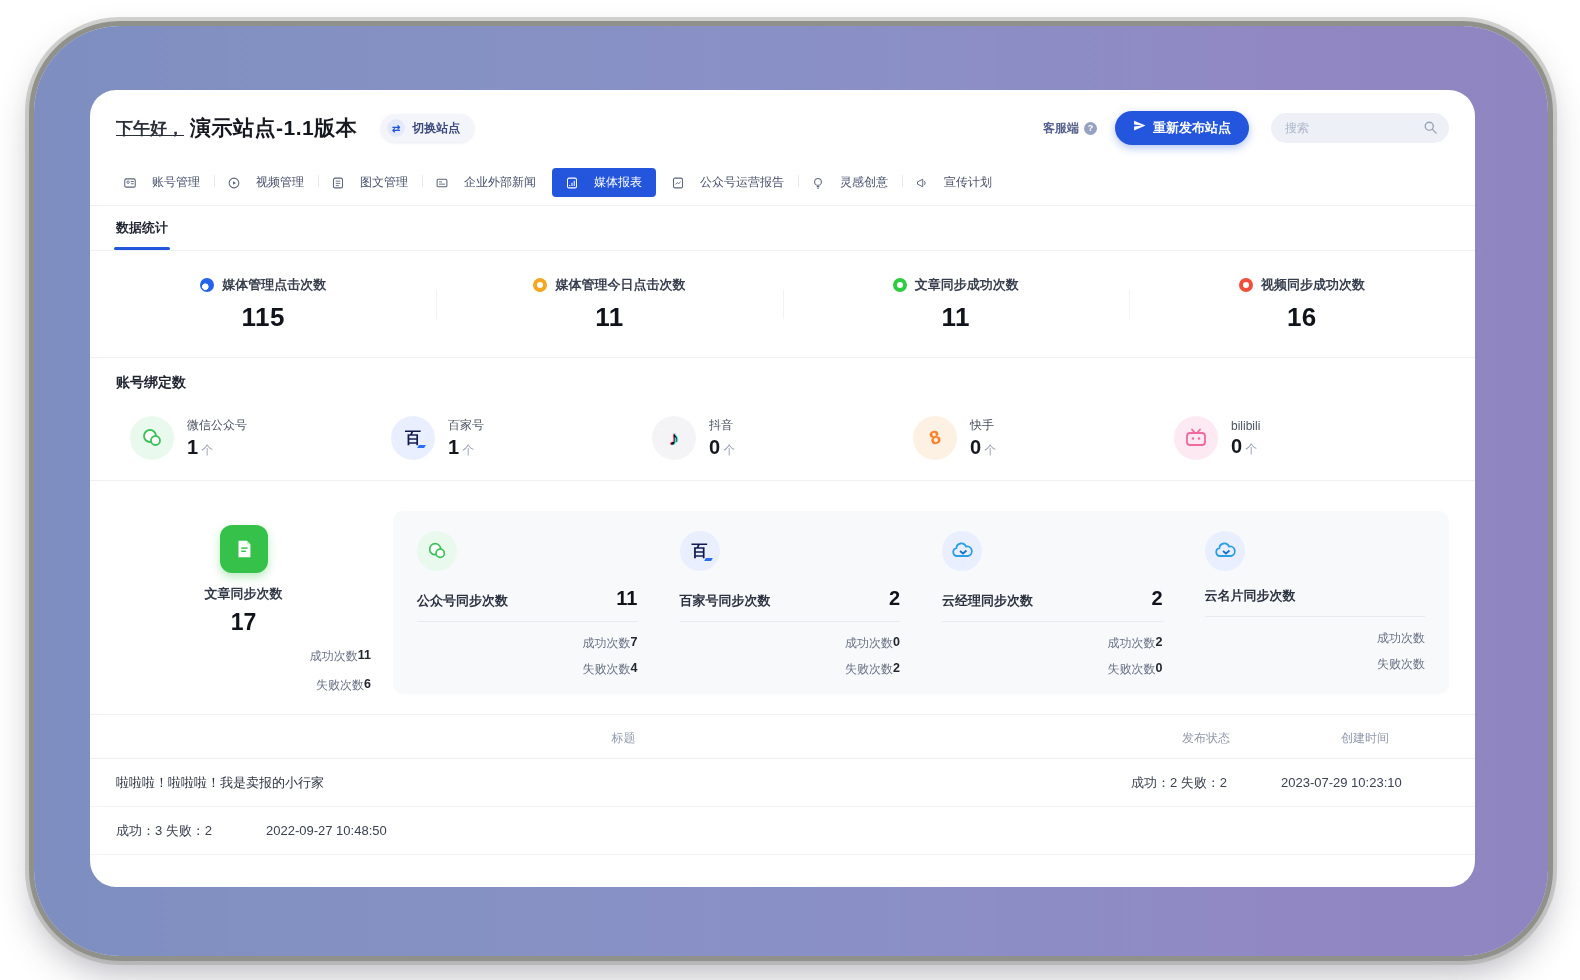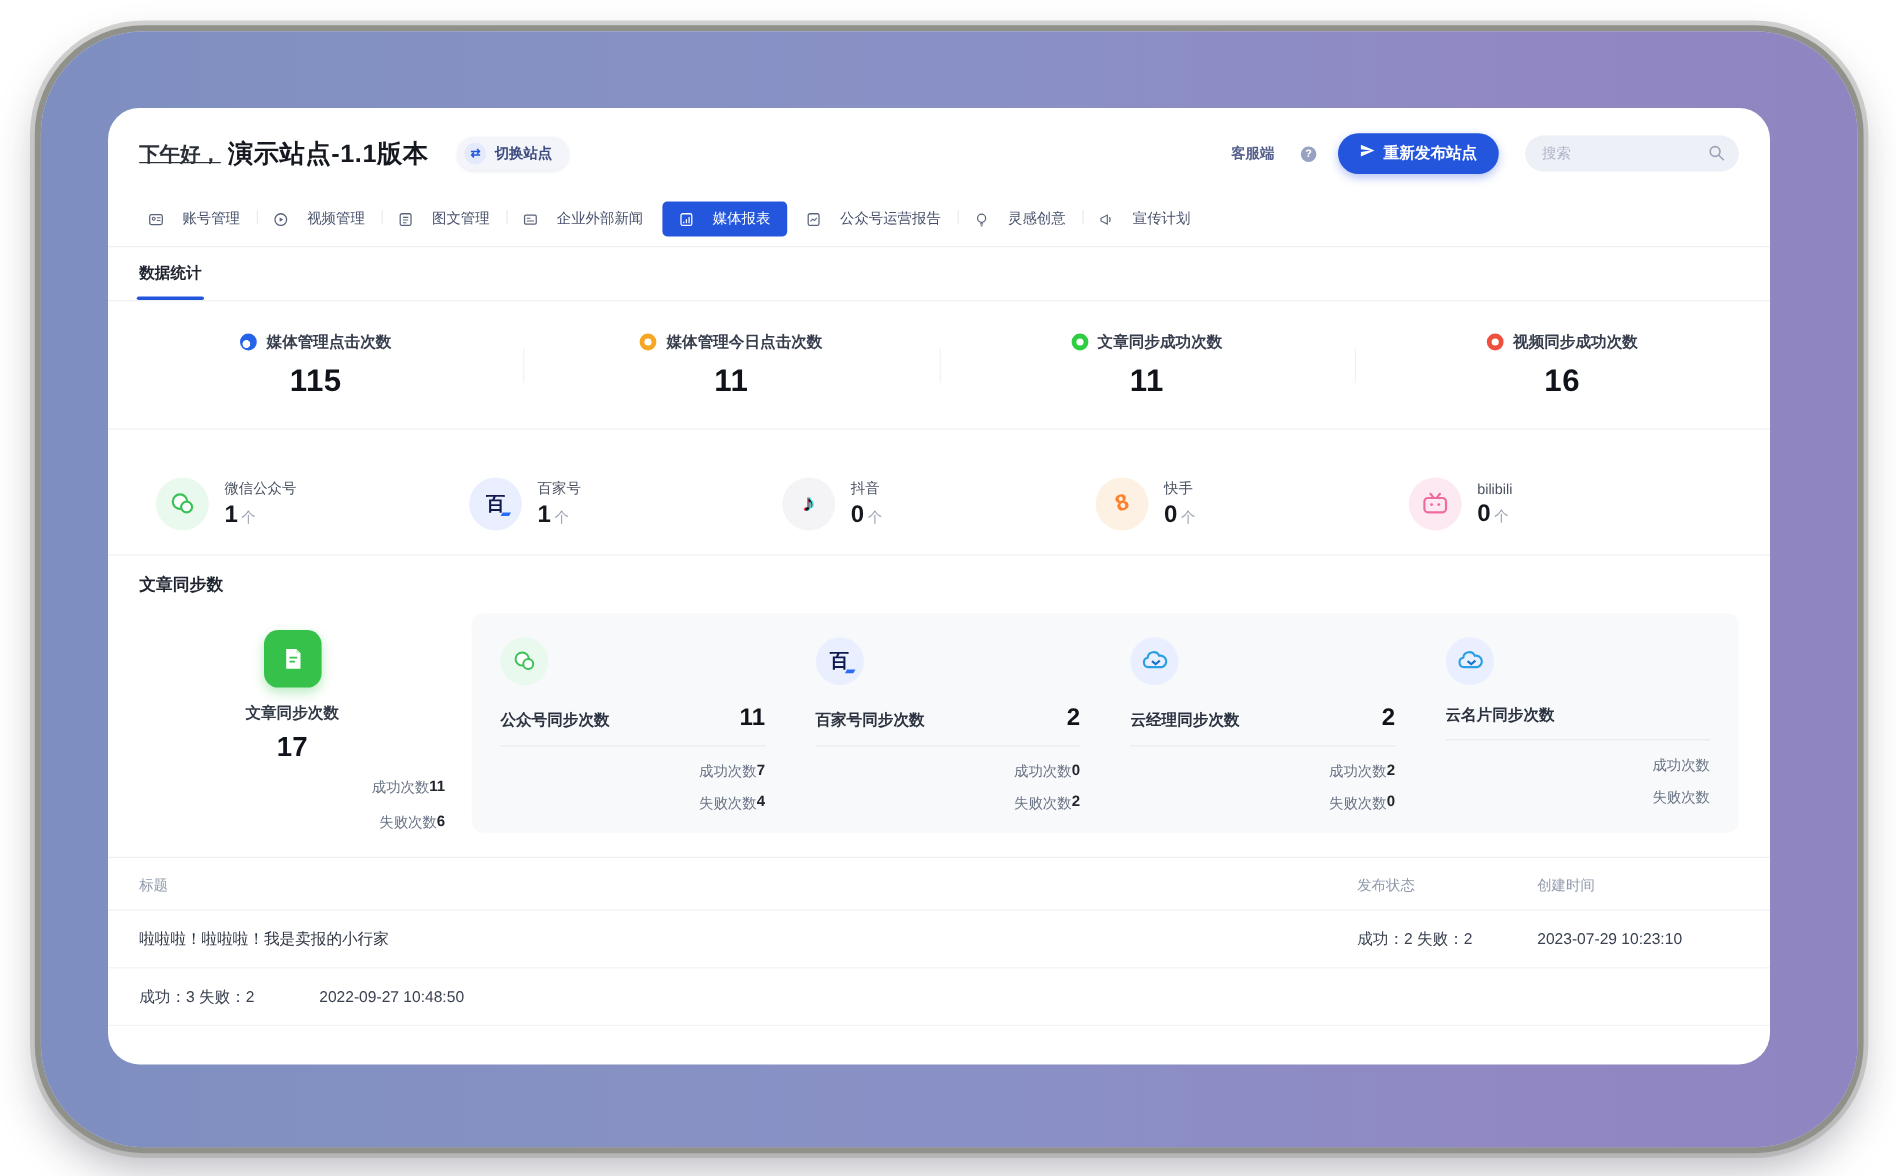--- a/index.html
+++ b/index.html
@@ -25,21 +25,21 @@
   .hd .site { font-size:21px; font-weight:800; color:#15181f; margin-left:6px; letter-spacing:.5px; }
   .pill-switch {
     margin-left:24px; display:flex; align-items:center; gap:7px;
     background:#f3f5fa; border:none; border-radius:16px; padding:5px 14px 5px 6px;
     font-size:12px; font-weight:700; color:#3c4a7e; cursor:pointer; font-family:inherit;
     box-shadow:0 1px 3px rgba(60,70,120,.12);
   }
   .pill-switch .cir { width:18px; height:18px; border-radius:50%; background:#e4eafb; color:#2456dd;
     display:flex; align-items:center; justify-content:center; font-size:10px; }
   .hd-spacer { flex:1; }
-  .support { display:flex; align-items:center; gap:22px; font-size:12px; color:#55608c; font-weight:600; margin-right:18px; }
+  .support { display:flex; align-items:center; gap:5px; font-size:12px; color:#55608c; font-weight:600; margin-right:18px; }
   .support .q { width:13px; height:13px; border-radius:50%; background:#97a2c2; color:#fff; font-size:9px;
     display:flex; align-items:center; justify-content:center; }
   .btn-republish {
     display:flex; align-items:flex-start; gap:7px; background:#2456dd; color:#fff; border:none;
     border-radius:18px; padding:8px 18px; font-size:13px; font-weight:700; cursor:pointer; font-family:inherit;
     box-shadow:0 3px 8px rgba(36,86,221,.35); margin-right:22px;
   }
   .search-wrap { position:relative; width:178px; }
   .search-wrap input {
     width:100%; height:30px; background:#edf0f6; border:none; border-radius:16px;
@@ -113,21 +113,21 @@
   .scard .main .vl { font-size:20px; font-weight:800; color:#101319; }
   .scard .div { height:1px; background:#e8eaef; margin:11px 0 4px; }
   .scard .kv { margin-top:9px; }
 
   
   .tbl { margin-top:4px; }
   .trow { display:flex; align-items:center; padding:0 26px; }
   .trow .c-title { flex:1; }
   .trow .c-status { width:150px; }
   .trow .c-time { width:168px; }
-  .thead { height:40px; font-size:12px; color:#9099ab; border-bottom:1px solid #eef0f4; }
+  .thead { height:40px; font-size:12px; color:#9099ab; border-bottom:1px solid #eef0f4;text-align:center; }
   .tr { height:48px; font-size:13px; color:#2c3340; border-bottom:1px solid #f1f3f6; cursor:pointer; }
   .tr .c-status, .tr .c-time { color:#3a4150; }
 </style>
 </head>
 <body>
 
 <div class="frame"></div>
 
 <div class="card">
 
@@ -259,20 +259,21 @@
       <div class="top">
           <span class="dot ring-red"></span>
           <span>视频同步成功次数</span>
         </div>
       <div class="num">16</div>
     </div>
   </div>
   <div class="hline"></div>
 
   <div class="section">
+    <div class="sec-title">账号绑定数</div>
     <div class="acct-row">
       <div class="acct">
         <span class="ic bg-green">
           <svg width="24" height="24" viewBox="0 0 24 24">
               <circle cx="10" cy="10" r="6" fill="#ffffff" stroke="#3ac157" stroke-width="1.8"></circle>
               <circle cx="15.5" cy="14.5" r="4.5" fill="#ffffff" stroke="#3ac157" stroke-width="1.8"></circle>
             </svg>
         </span>
         <div class="meta">
           <div class="lb">微信公众号</div>
@@ -319,21 +320,20 @@
         <div class="meta">
           <div class="lb">bilibili</div>
           <div class="vl"><span>0</span><span class="un">个</span></div>
         </div>
       </div>
     </div>
   </div>
   <div class="hline"></div>
 
   <div class="section">
-    <div class="sec-title">文章同步数</div>
     <div class="sync-wrap">
       <div class="sync-summary">
         <span class="sq-icon">
           <svg width="22" height="22" viewBox="0 0 24 24">
               <path d="M6 3h9l4 4v14H6z" fill="#ffffff"></path>
               <path d="M15 3l4 4h-4z" fill="#c9efce"></path>
               <line x1="9" y1="11" x2="16" y2="11" stroke="#36c24a" stroke-width="1.6"></line>
               <line x1="9" y1="14.5" x2="14" y2="14.5" stroke="#36c24a" stroke-width="1.6"></line>
             </svg>
         </span>

